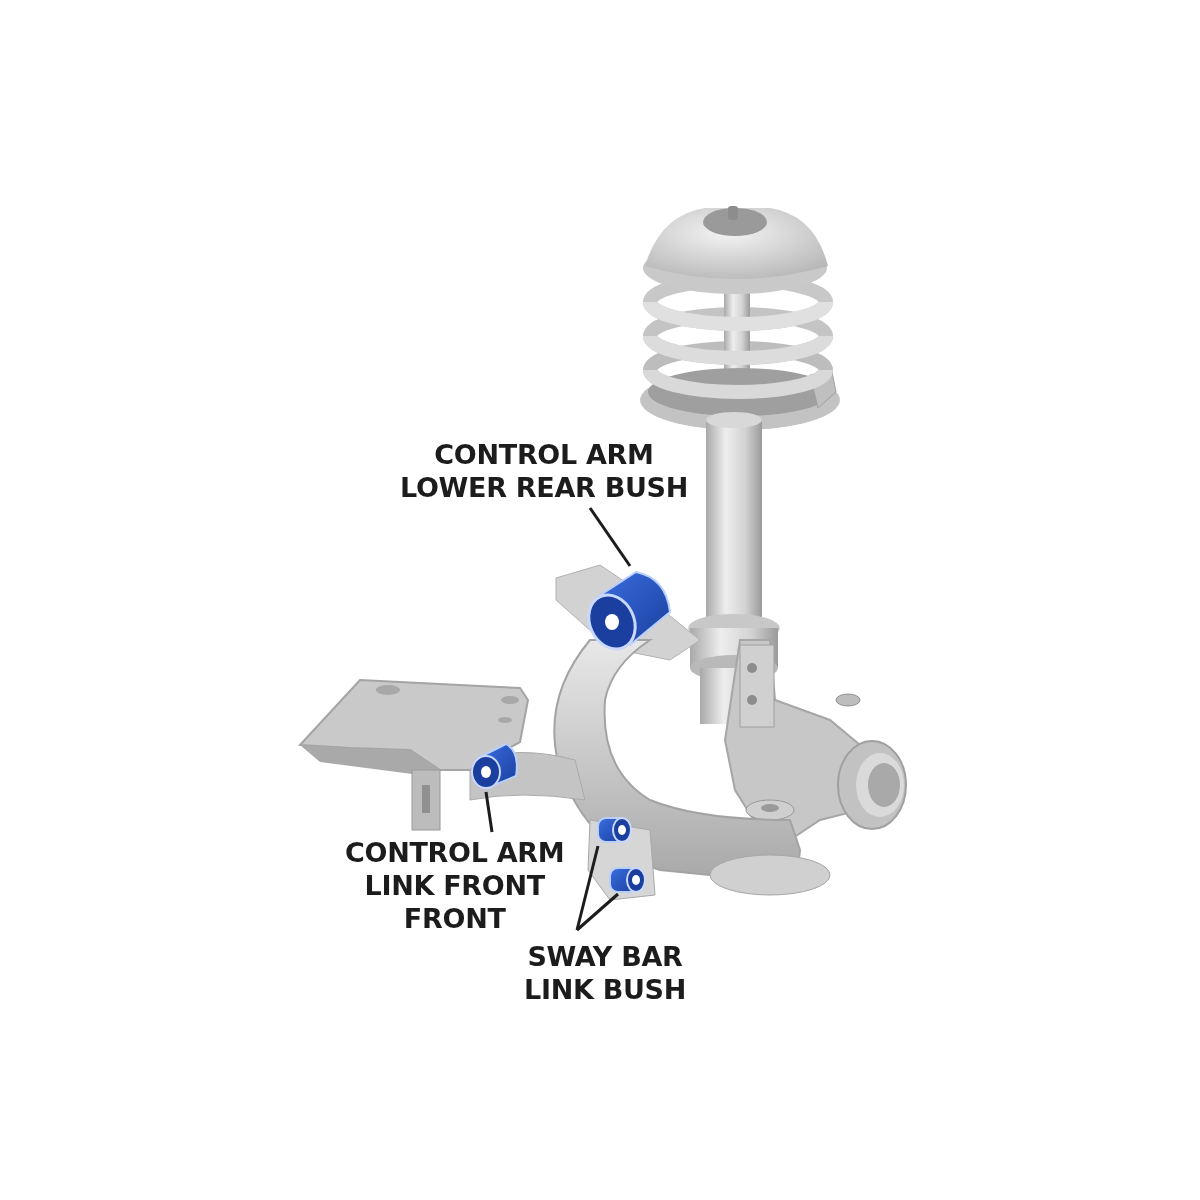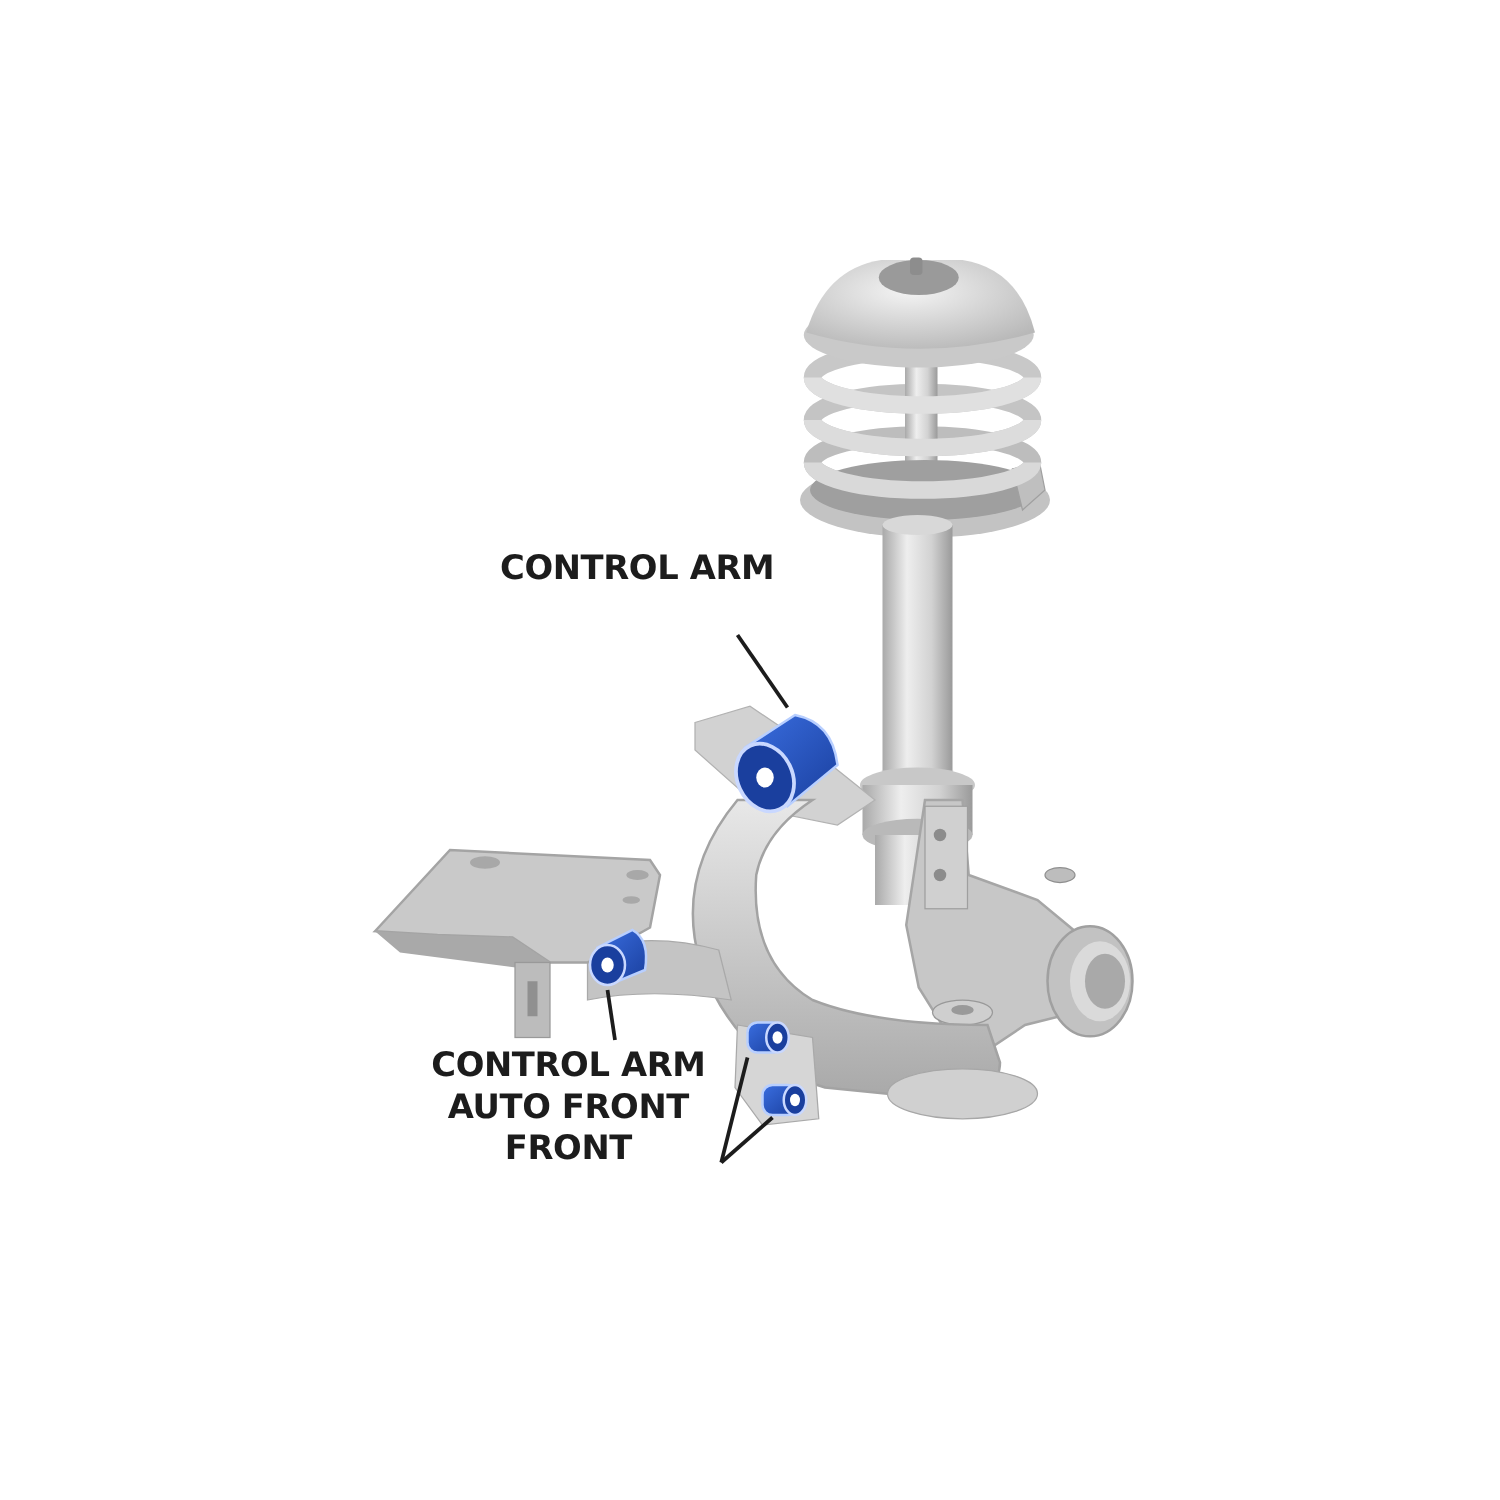--- a/index.html
+++ b/index.html
@@ -141,22 +141,27 @@
     <g stroke="#1c1c1c" stroke-width="3" fill="none">
       <line x1="590" y1="508" x2="630" y2="566"></line>
       <line x1="492" y1="832" x2="486" y2="792"></line>
       <line x1="577" y1="930" x2="598" y2="846"></line>
       <line x1="577" y1="930" x2="618" y2="894"></line>
     </g>
   </svg>
 
   <div class="callout center" style="left:400px; top:438px;">
     <span>CONTROL ARM</span>
+    <span>LOWER REAR BUSH</span>
   </div>
 
   <div class="callout center" style="left:345px; top:836px;">
     <span>CONTROL ARM</span>
-    <span>AUTO FRONT</span>
+    <span>LINK FRONT</span>
     <span>FRONT</span>
   </div>
 
+  <div class="callout center" style="left:524px; top:940px;">
+    <span>SWAY BAR</span>
+    <span>LINK BUSH</span>
+  </div>
 
 </div>
 
 </body></html>

